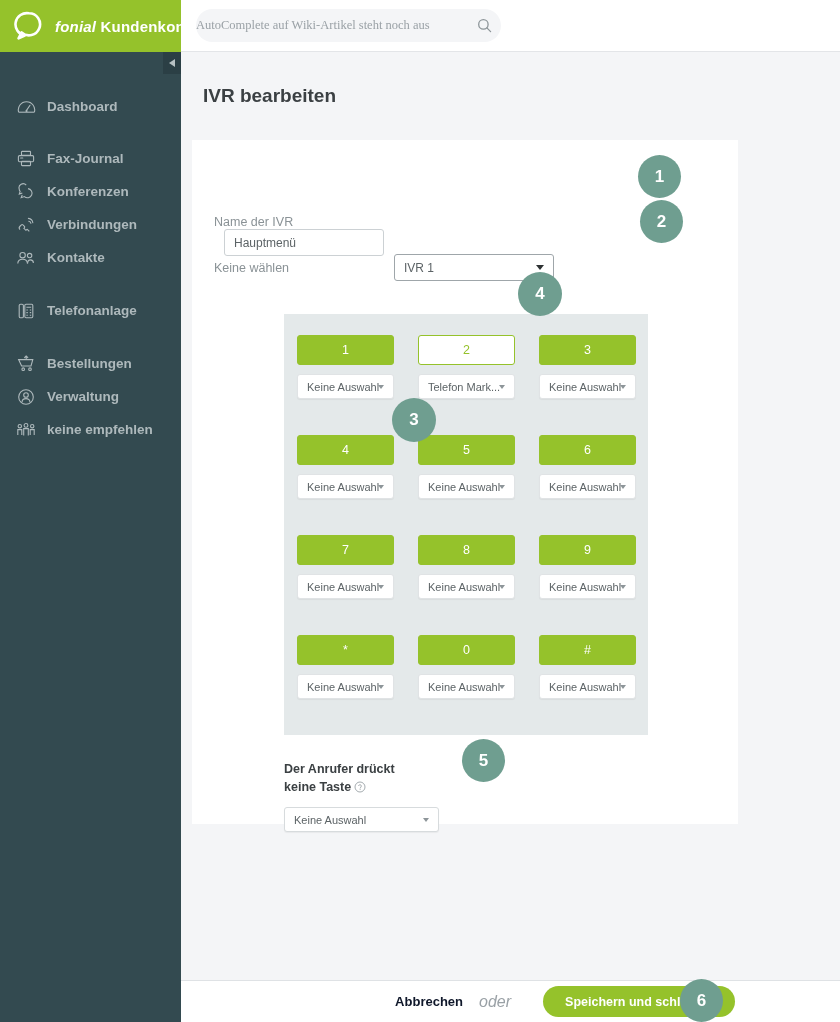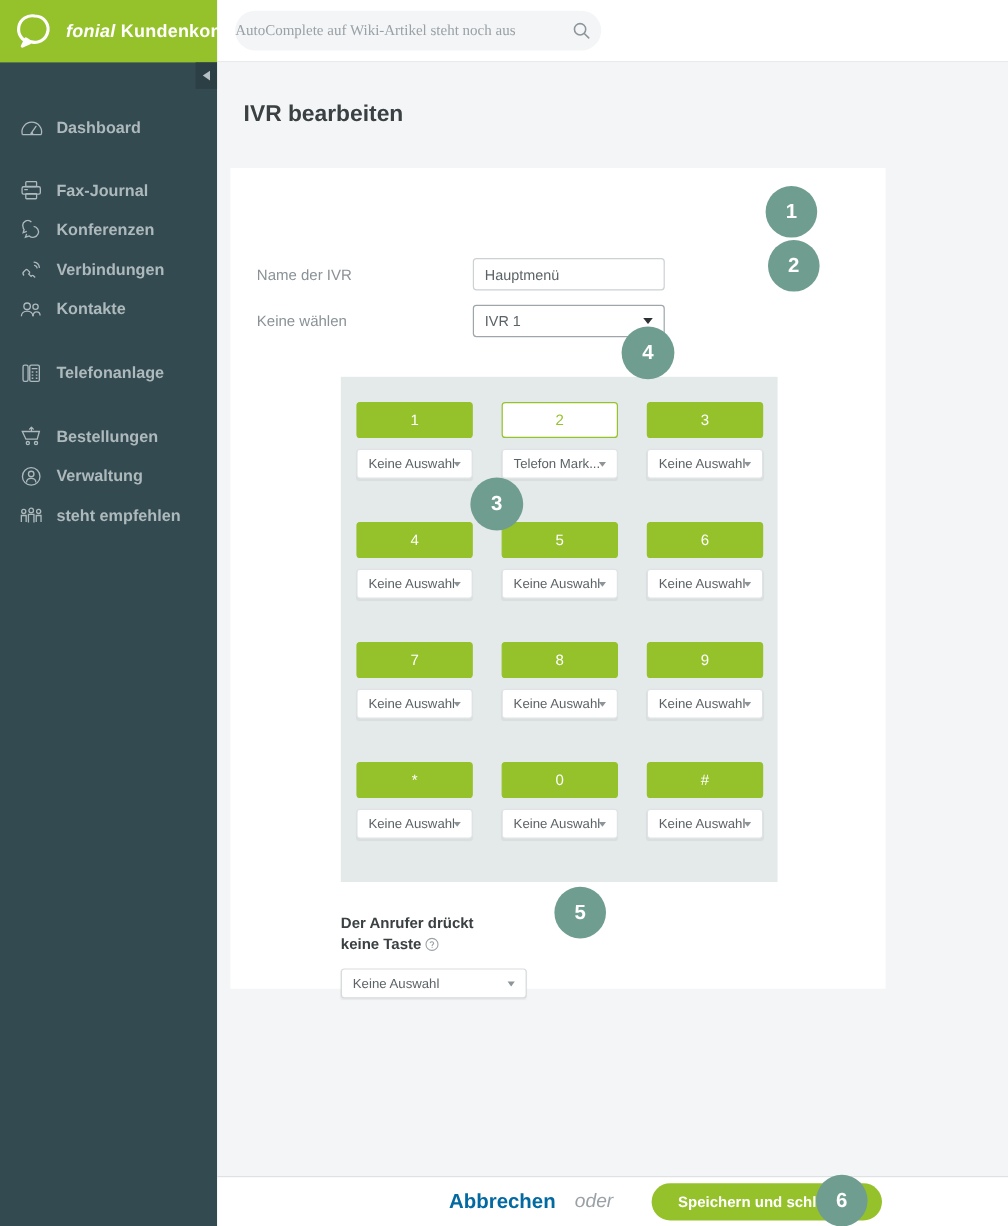--- a/index.html
+++ b/index.html
@@ -200,21 +200,21 @@
   
   .footer {
     position: absolute; left: 181px; top: 980px;
     width: 659px; height: 42px;
     background: #ffffff;
     border-top: 1px solid #dfe2e5;
     display: flex; align-items: center; justify-content: flex-end;
     padding-right: 105px;
   }
   .cancel-link {
-    color: #0369a1; font-size: 17px; font-weight: bold;
+    color: #0f172a; font-size: 13px; font-weight: bold;
     cursor: pointer; margin-right: 16px;
   }
   .oder { color: #9aa1a6; font-size: 16px; font-style: italic; margin-right: 32px; }
   .save-btn {
     background: #95c22b; color: #fff;
     border: 0; border-radius: 16px;
     height: 31px; padding: 0 22px;
     font-family: "Liberation Sans", sans-serif;
     font-size: 12.5px; font-weight: bold; cursor: pointer;
   }
@@ -353,21 +353,21 @@
         <span class="ico">
           <svg width="20" height="16" viewBox="0 0 20 16" fill="none" stroke="#aeb9bc" stroke-width="1.1">
             <circle cx="3.8" cy="4.2" r="1.7"></circle>
               <path d="M1.8 13V7.6h4V13"></path>
             <circle cx="10" cy="3.4" r="1.9"></circle>
               <path d="M7.7 13.4V6.6h4.6v6.8"></path>
             <circle cx="16.2" cy="4.2" r="1.7"></circle>
               <path d="M14.2 13V7.6h4V13"></path>
           </svg>
         </span>
-        <span>steht empfehlen</span>
+        <span>keine empfehlen</span>
       </div>
 
     </nav>
   </aside>
 
   <header class="topbar">
     <div class="search-wrap">
       <input class="search-input" type="text" placeholder="AutoComplete auf Wiki-Artikel steht noch aus" style="">
       <span class="search-ico">
         <svg width="15" height="15" viewBox="0 0 15 15" fill="none" stroke="#8d9599" stroke-width="1.3">
@@ -377,21 +377,21 @@
       </span>
     </div>
   </header>
 
   <main class="main">
 
     <h1 class="page-title">IVR bearbeiten</h1>
 
     <section class="card">
 
-      <div class="form-row" style="left:22px; top:75px;">
+      <div class="form-row" style="left:22px; top:75px;flex-direction:column;">
         <label class="form-label">Name der IVR</label>
         <input class="txt-input" type="text" value="Hauptmenü" style="">
       </div>
 
       <div class="form-row" style="left:22px; top:114px;">
         <label class="form-label">Keine wählen</label>
         <div class="sel">
           <span class="v">IVR 1</span>
           <i class="car"></i>
         </div>

